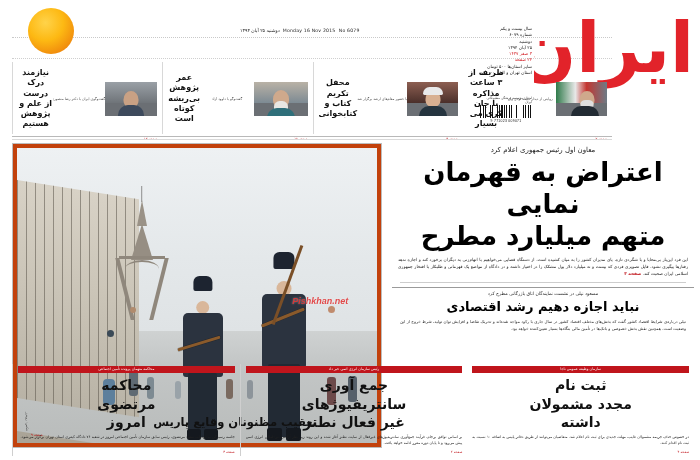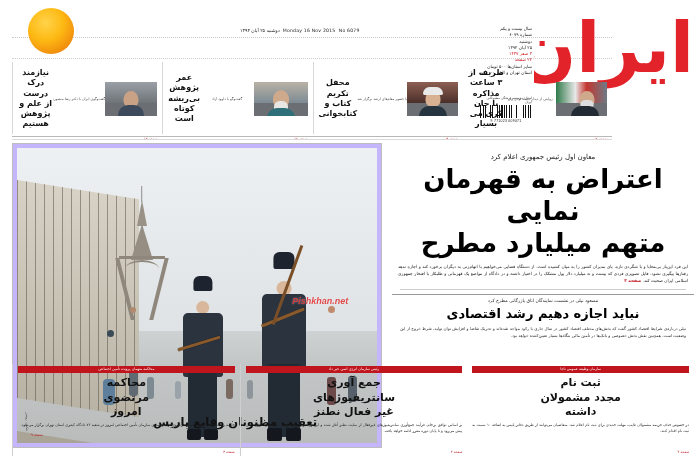--- a/index.html
+++ b/index.html
@@ -128,21 +128,21 @@
 
   
   .body{position:absolute;left:12px;right:6px;top:143px;bottom:4px;}
 
   
   .rightcol{
     position:absolute;right:0;top:0;width:302px;bottom:0;
   }
 
   .kicker{
-    font-size:7px;color:#1a1a1a;text-align:center;margin-top:10px;
+    font-size:7px;color:#1a1a1a;text-align:center;margin-top:3px;
     line-height:1.3;letter-spacing:-.1px;
   }
   .mainhead{
     font-size:26px;font-weight:700;color:#000;text-align:center;
     line-height:1.22;margin-top:2px;letter-spacing:-1.4px;
   }
   .mainhead .l2{display:block;}
 
   .leadtext{
     margin-top:5px;font-size:4.3px;line-height:1.62;color:#1c1c1c;
@@ -177,35 +177,35 @@
   .bcol{
     flex:1;position:relative;padding:0 5px;box-sizing:border-box;
     border-left:1px solid #cfcfcf;
   }
   .bcol:last-child{border-left:none;}
   .bflag{
     background:#c0151c;color:#fff;font-size:3.6px;line-height:7px;height:7px;
     text-align:center;white-space:nowrap;overflow:hidden;margin-top:2px;
   }
   .bhead{
-    font-size:11px;font-weight:700;color:#111;text-align:center;
+    font-size:14px;font-weight:700;color:#111;text-align:center;
     line-height:1.33;margin-top:3px;letter-spacing:-.35px;
   }
   .btext{
     margin-top:3px;font-size:3.7px;line-height:1.55;color:#222;
     text-align:justify;
   }
   .bpage{
     position:absolute;bottom:2px;right:5px;font-size:3.4px;color:#c0151c;
   }
 
   
   .leftcol{
     position:absolute;left:0;top:0;width:370px;height:305px;
-    border:1px solid #bdbdbd;background:#c4b5fd;padding:4px;box-sizing:border-box;
+    border:1px solid #bdbdbd;background:#c2410c;padding:4px;box-sizing:border-box;
   }
   .photo{
     position:relative;width:100%;height:100%;overflow:hidden;background:#dfe3e6;
   }
 
   
   .sky{position:absolute;left:0;top:0;right:0;height:62%;
        background:linear-gradient(180deg,#eef1f3 0%,#e4e8ea 60%,#dfe3e5 100%);}
   .ground{position:absolute;left:0;bottom:0;right:0;height:38%;
        background:linear-gradient(180deg,#cfd2d2 0%,#c3c6c6 30%,#b9bcbb 100%);}

